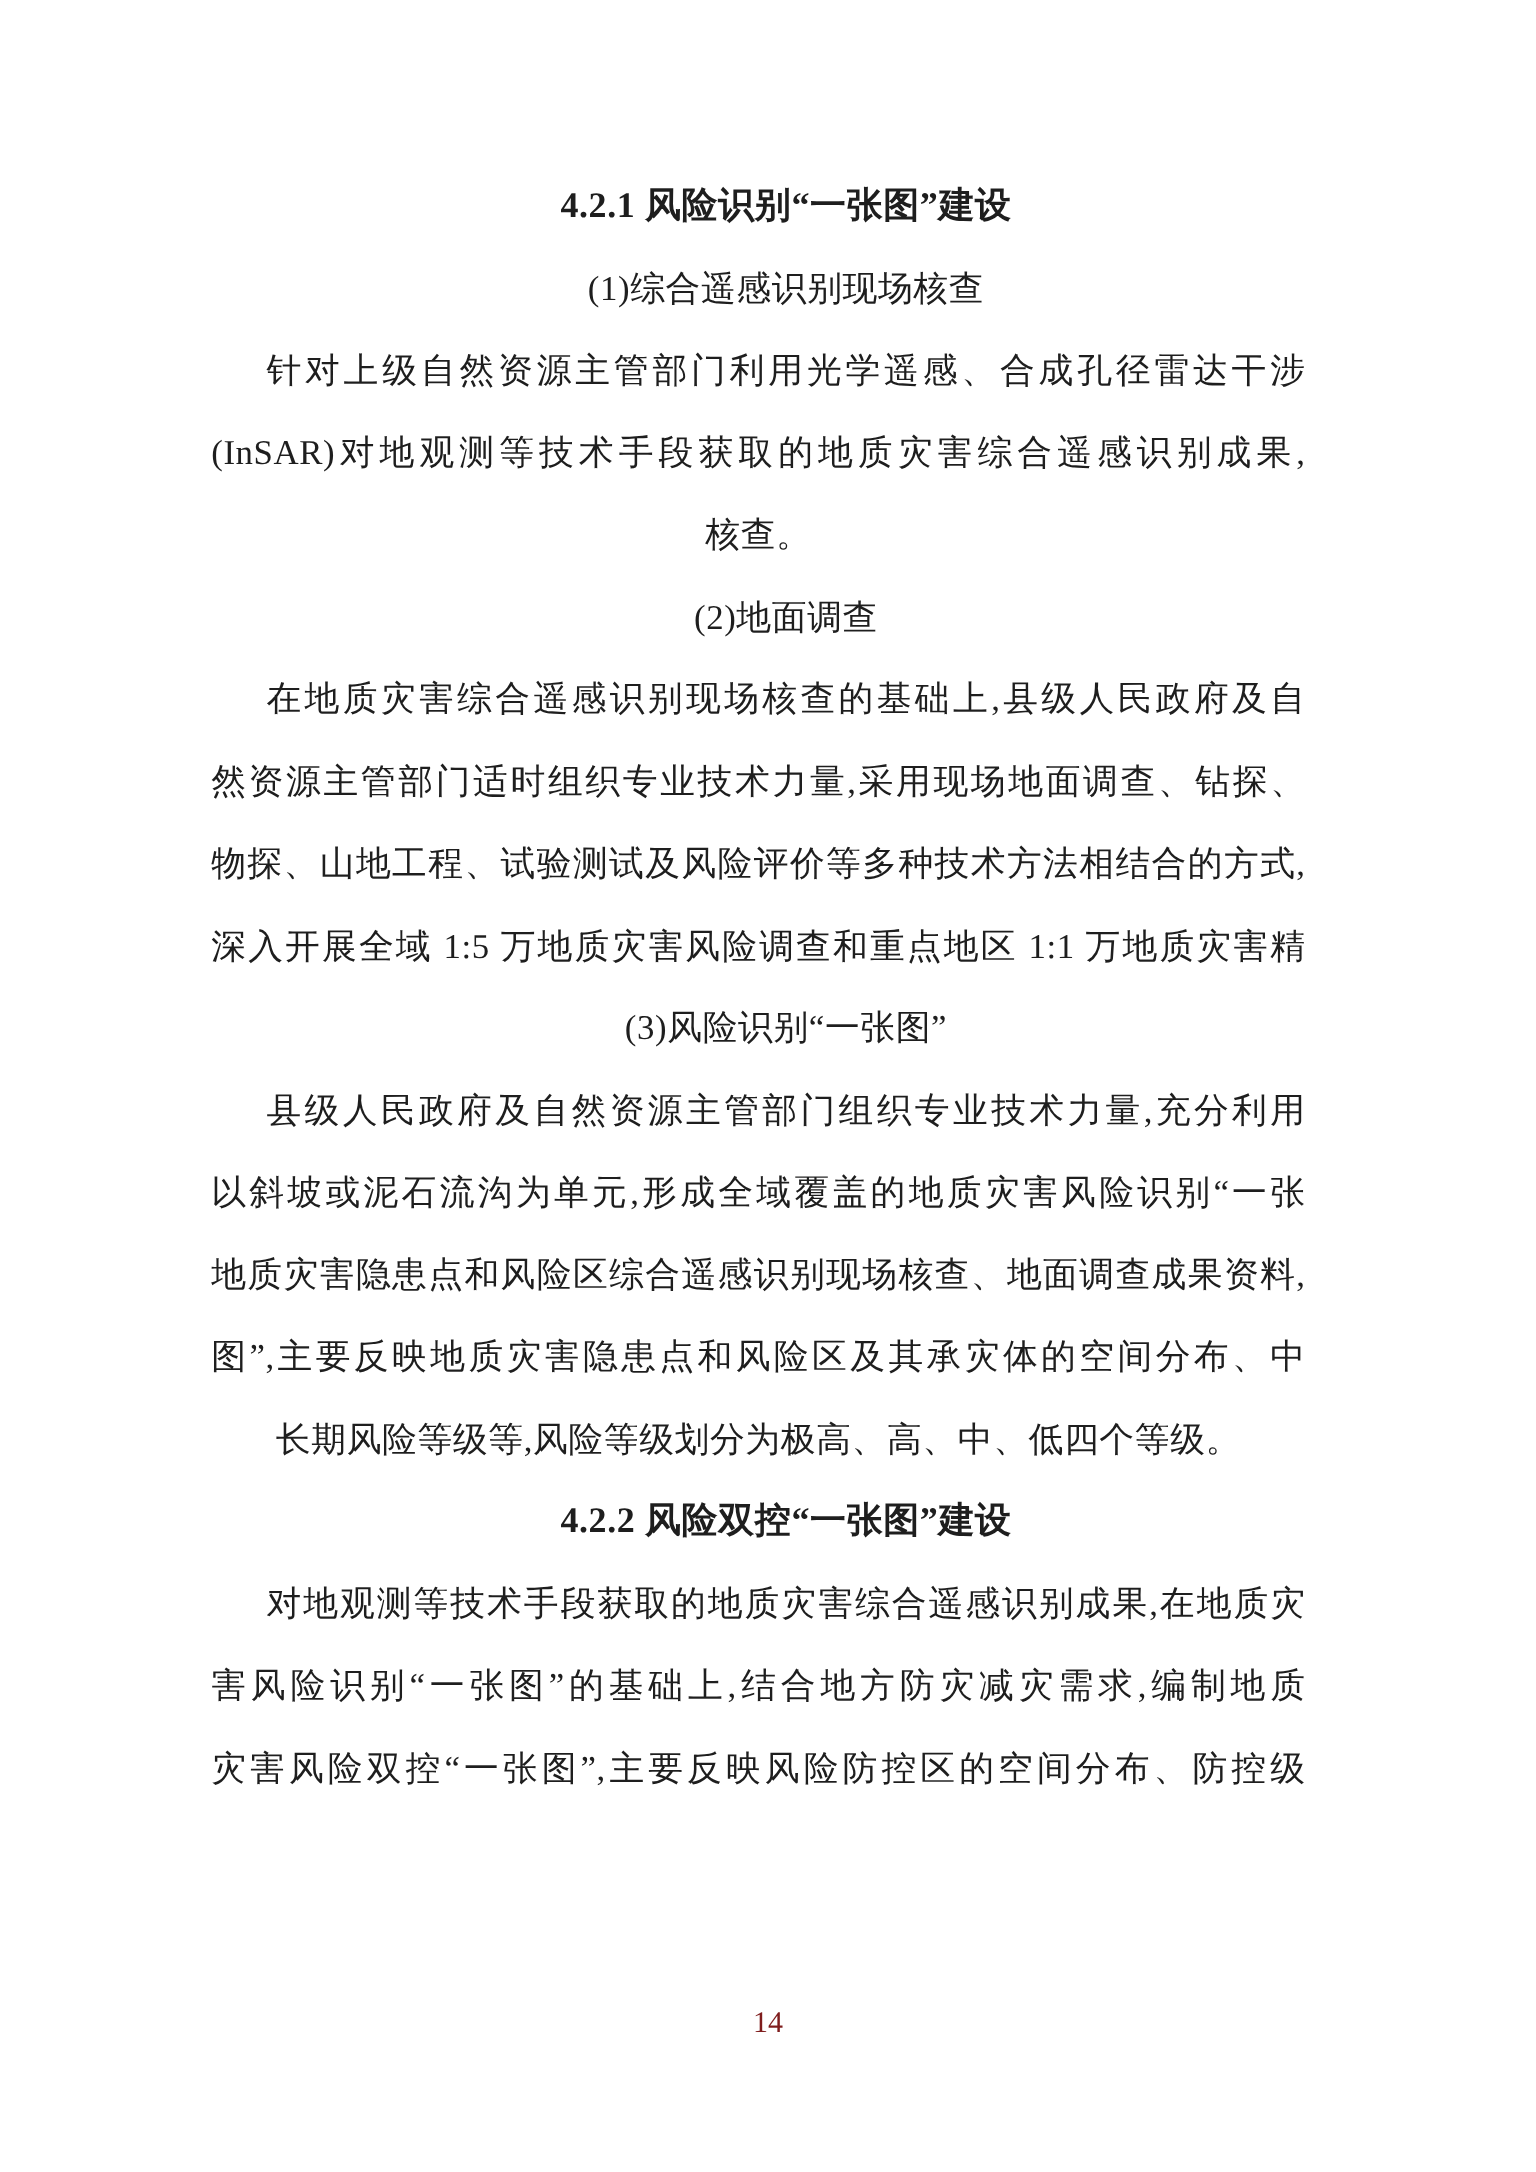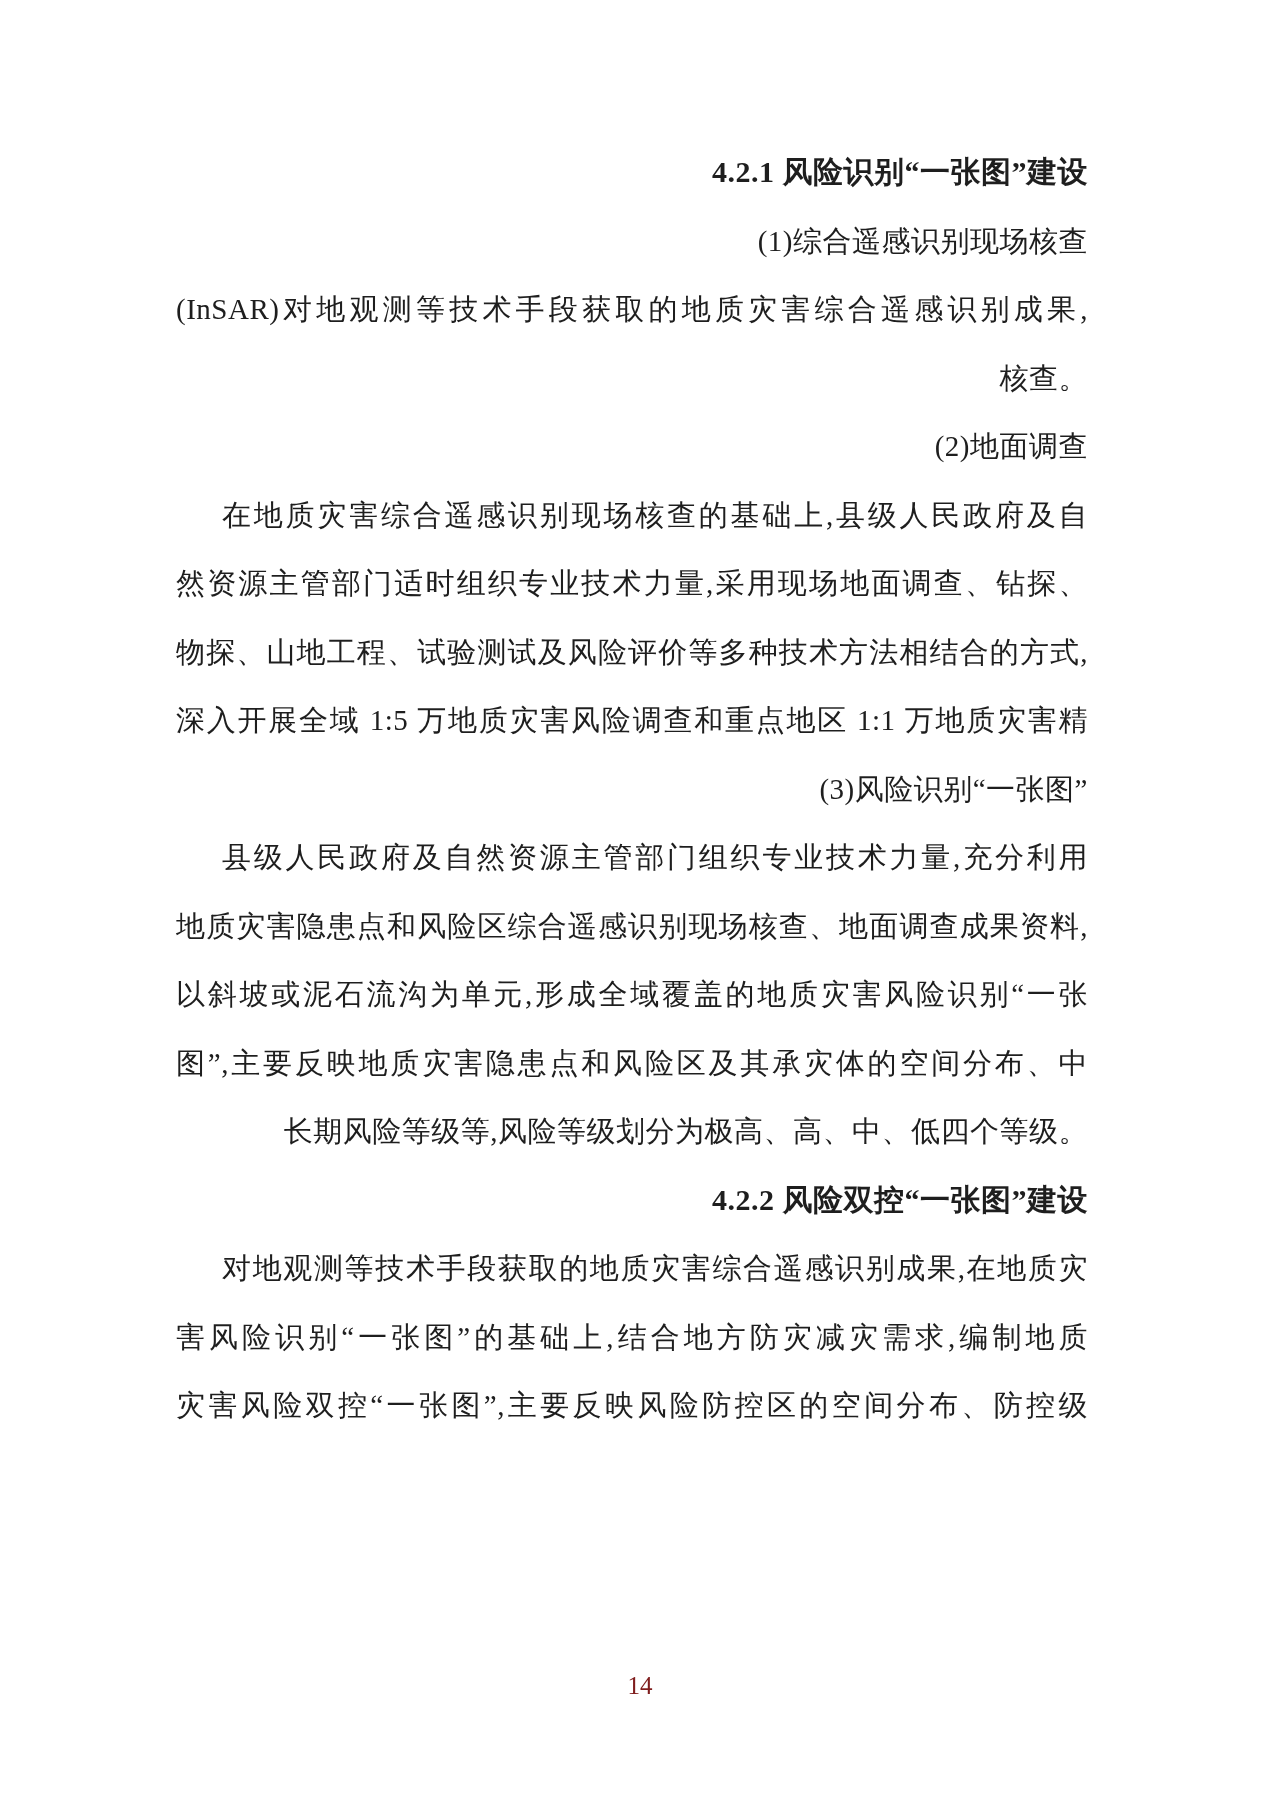--- a/index.html
+++ b/index.html
@@ -16,21 +16,21 @@
   .content {
     position: absolute;
     left: 176px;
     top: 138px;
     width: 912px;
   }
   .line {
     font-size: 29px;
     height: 68.5px;
     line-height: 68.5px;
-    text-align: right;
+    text-align: center;
     white-space: normal;
     letter-spacing: 0.5px;
   }
   .ind { text-indent: 46px; }
   .h   { font-weight: bold; font-size: 30px; }
   .jst {
     text-align: justify;
     text-align-last: justify;
     text-justify: inter-character;
   }
@@ -46,35 +46,36 @@
 </style>
 </head>
 <body>
 
 <div class="page">
   <div class="content">
 
     <div class="line h ind">4.2.1 风险识别“一张图”建设</div>
     <div class="line ind">(1)综合遥感识别现场核查</div>
 
+    <div class="line ind jst">针对上级自然资源主管部门利用光学遥感、合成孔径雷达干涉</div>
     <div class="line jst">(InSAR)对地观测等技术手段获取的地质灾害综合遥感识别成果,</div>
     <div class="line">核查。</div>
 
     <div class="line ind">(2)地面调查</div>
 
     <div class="line ind jst">在地质灾害综合遥感识别现场核查的基础上,县级人民政府及自</div>
     <div class="line jst">然资源主管部门适时组织专业技术力量,采用现场地面调查、钻探、</div>
     <div class="line jst">物探、山地工程、试验测试及风险评价等多种技术方法相结合的方式,</div>
     <div class="line jst">深入开展全域 1:5 万地质灾害风险调查和重点地区 1:1 万地质灾害精</div>
 
     <div class="line ind">(3)风险识别“一张图”</div>
 
     <div class="line ind jst">县级人民政府及自然资源主管部门组织专业技术力量,充分利用</div>
+    <div class="line jst">以斜坡或泥石流沟为单元,形成全域覆盖的地质灾害风险识别“一张</div>
     <div class="line jst">地质灾害隐患点和风险区综合遥感识别现场核查、地面调查成果资料,</div>
-    <div class="line jst">以斜坡或泥石流沟为单元,形成全域覆盖的地质灾害风险识别“一张</div>
     <div class="line jst">图”,主要反映地质灾害隐患点和风险区及其承灾体的空间分布、中</div>
     <div class="line">长期风险等级等,风险等级划分为极高、高、中、低四个等级。</div>
 
     <div class="line h ind">4.2.2 风险双控“一张图”建设</div>
 
     <div class="line ind jst">对地观测等技术手段获取的地质灾害综合遥感识别成果,在地质灾</div>
     <div class="line jst">害风险识别“一张图”的基础上,结合地方防灾减灾需求,编制地质</div>
     <div class="line jst">灾害风险双控“一张图”,主要反映风险防控区的空间分布、防控级</div>
 
   </div>

